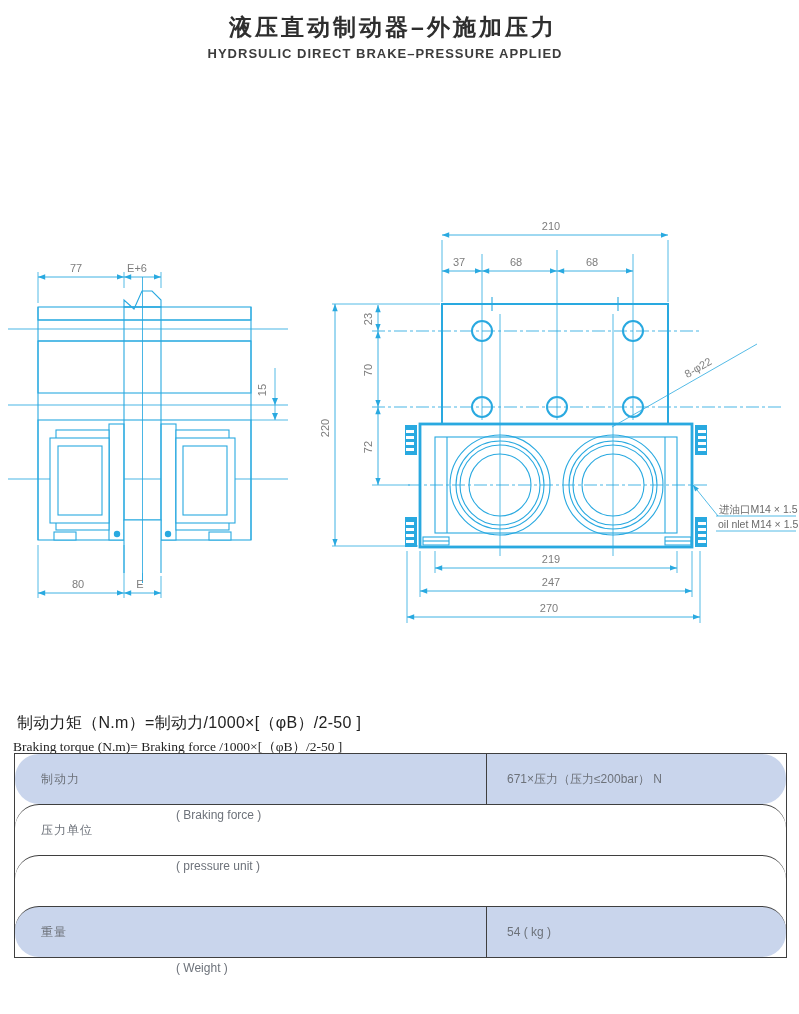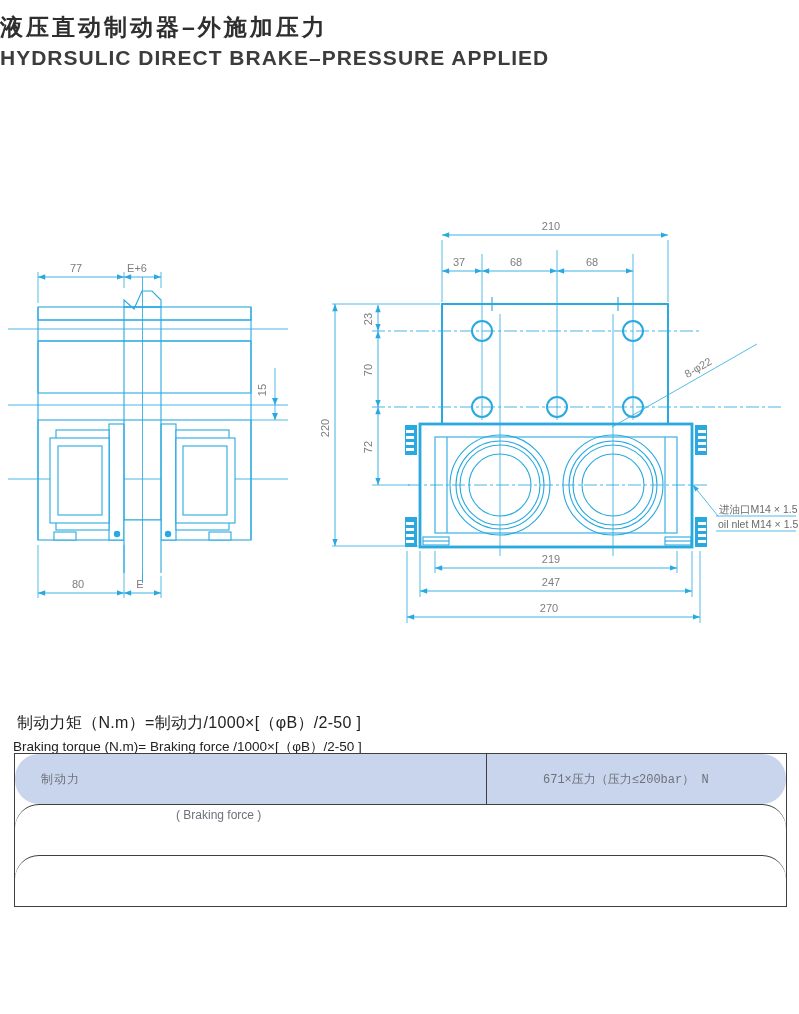--- a/index.html
+++ b/index.html
@@ -1,48 +1,48 @@
 <!DOCTYPE html>
 <html><head>
 <meta charset="utf-8">
 <style>
   html,body{margin:0;padding:0;background:#fff;}
   body{width:799px;height:1014px;position:relative;overflow:hidden;
        font-family:"Liberation Sans",sans-serif;}
   
-  .hdr{position:absolute;top:12px;left:0;width:786px;text-align:left;}
+  .hdr{position:absolute;top:12px;left:0;width:786px;text-align:center;}
   .hdr .zh{font-size:23px;font-weight:bold;letter-spacing:3px;color:#2e2e2e;margin:0;}
-  .hdr .en{font-size:21px;font-weight:600;letter-spacing:1px;color:#3c3c3c;margin:3px 16px 0 0;}
+  .hdr .en{font-size:13px;font-weight:600;letter-spacing:1px;color:#3c3c3c;margin:3px 16px 0 0;}
   
   #dwg{position:absolute;left:0;top:0;}
   .s1{fill:none;stroke:#29a9e0;stroke-width:1.1;}
   .s2{fill:none;stroke:#29a9e0;stroke-width:2;}
   .s3{fill:none;stroke:#29a9e0;stroke-width:2.8;}
   .cl{fill:none;stroke:#29a9e0;stroke-width:0.85;}
   .dd{fill:none;stroke:#29a9e0;stroke-width:0.85;stroke-dasharray:13 3 3 3;}
   .dim{fill:none;stroke:#29a9e0;stroke-width:0.9;marker-start:url(#aS);marker-end:url(#aE);}
   .ext{fill:none;stroke:#29a9e0;stroke-width:0.8;}
   .wf{fill:#ffffff;stroke:#29a9e0;stroke-width:1.1;}
   .cf{fill:#29a9e0;stroke:none;}
   .dt{font-size:11px;fill:#7d7d7d;text-anchor:middle;font-family:"Liberation Sans",sans-serif;}
   .lt{font-size:10.5px;fill:#6a6a6a;text-anchor:start;font-family:"Liberation Sans",sans-serif;}
   
   .formula{position:absolute;left:13px;top:709px;color:#222;}
   .formula .f1{font-size:16px;letter-spacing:.3px;margin:4px;}
-  .formula .f2{font-size:13.5px;font-family:Liberation Sans, sans-serif;margin:2px 0 0 0;}
+  .formula .f2{font-size:13.5px;font-family:Liberation Serif, serif;margin:2px 0 0 0;}
   
   .spec{position:absolute;left:14px;top:753px;width:771px;border:1.5px solid #3f3f3f;}
   .row{height:50px;display:flex;align-items:stretch;font-size:12px;color:#6d727a;border-radius:24px;}
   .row + .row{border-top:1px solid #3f3f3f;}
   .row.blue{background:#c9d5ec;}
   .row.white{background:#ffffff;}
   .c-label{width:471px;position:relative;}
   .c-label .zh{position:absolute;left:26px;top:50%;transform:translateY(-50%);letter-spacing:1px;}
   .c-label .en{position:absolute;left:161px;top:50%;transform:translateY(-50%);margin-top:36px;}
-  .c-val{flex:1;border-left:1px solid #3f3f3f;display:flex;align-items:center;padding-left:56px;font-family:Liberation Mono, monospace;}
+  .c-val{flex:1;border-left:1px solid #3f3f3f;display:flex;align-items:center;padding-left:20px;}
 </style>
 </head>
 <body>
 
 <div class="hdr">
   <h1 class="zh">液压直动制动器–外施加压力</h1>
   <h2 class="en">HYDRSULIC DIRECT BRAKE–PRESSURE APPLIED</h2>
 </div>
 
 <svg id="dwg" width="799" height="660" viewBox="0 0 799 660">
@@ -261,16 +261,29 @@
   <div class="row blue">
     <div class="c-label">
       <span class="zh">制动力</span>
       <span class="en">( Braking force )</span>
     </div>
     <div class="c-val">
         <span>671×压力（压力≤200bar）  N</span>
       </div>
   </div>
   <div class="row white">
+    <div class="c-label">
+      <span class="zh">压力单位</span>
+      <span class="en">( pressure unit )</span>
+    </div>
   </div>
   <div class="row white">
   </div>
+  <div class="row blue">
+    <div class="c-label">
+      <span class="zh">重量</span>
+      <span class="en">( Weight )</span>
+    </div>
+    <div class="c-val">
+        <span>54 ( kg )</span>
+      </div>
+  </div>
 </div>
 
 </body></html>

